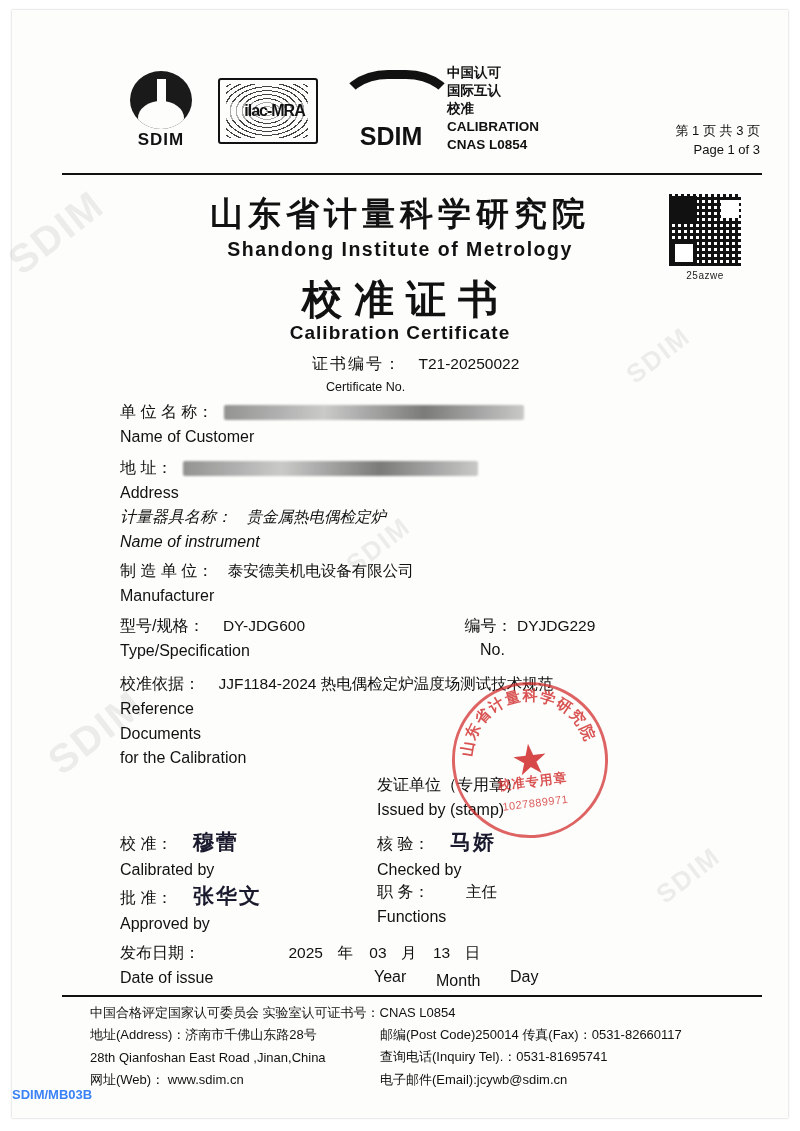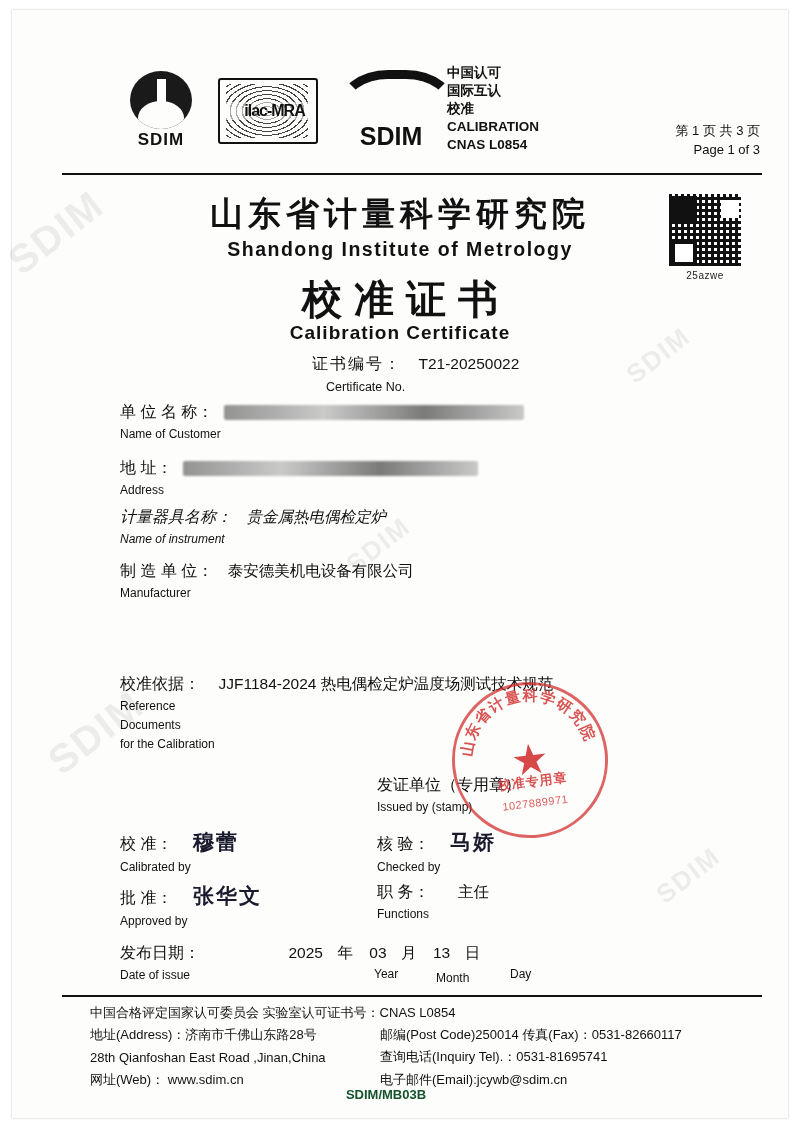--- a/index.html
+++ b/index.html
@@ -279,21 +279,21 @@
     left: 108px;
     width: 600px;
   }
   .lbl-cn {
     font-size: 16px;
     color: #111;
     display: inline-block;
     white-space: nowrap;
   }
   .lbl-en {
-    font-size: 12px;
+    font-size: 16px;
     color: #111;
     margin-top: 3px;
     line-height: 1.35;
   }
   .val {
     font-size: 15.5px;
     color: #111;
   }
 
   .redacted {
@@ -380,24 +380,24 @@
   }
   .footer .col2 {
     position: absolute;
     left: 290px;
     top: 0;
   }
   .footer-code {
     position: absolute;
     left: 0; right: 28px;
     top: 1077px;
-    text-align: center;
+    text-align: left;
     font-size: 13px;
     font-weight: bold;
-    color: #14532d;
+    color: #3b82f6;
   }
 </style>
 </head>
 <body>
 
 <div id="page">
   <div class="sheet">
 
     <div class="wm" style="left:-10px; top:200px;">SDIM</div>
     <div class="wm s" style="left:610px; top:330px;">SDIM</div>
@@ -468,20 +468,28 @@
       <span class="val" style="margin-left:10px;">贵金属热电偶检定炉</span>
       <div class="lbl-en">Name of instrument</div>
     </div>
 
     <div class="field" style="top:551px;">
       <span class="lbl-cn">制 造 单 位：</span>
       <span class="val" style="margin-left:10px;">泰安德美机电设备有限公司</span>
       <div class="lbl-en">Manufacturer</div>
     </div>
 
+    <div class="field" style="top:606px;">
+      <span class="lbl-cn">型号/规格：</span>
+      <span class="val" style="margin-left:14px;">DY-JDG600</span>
+      <span class="lbl-cn" style="margin-left:155px;">编号：</span>
+      <span class="val">DYJDG229</span>
+      <div class="lbl-en">Type/Specification</div>
+      <div class="lbl-en" style="position:absolute; left:360px; top:20px;">No.</div>
+    </div>
 
     <div class="field" style="top:664px;">
       <span class="lbl-cn">校准依据：</span>
       <span class="val" style="margin-left:14px;">JJF1184-2024 热电偶检定炉温度场测试技术规范</span>
       <div class="lbl-en">Reference</div>
       <div class="lbl-en">Documents</div>
       <div class="lbl-en">for the Calibration</div>
     </div>
 
     <div style="position:absolute; left:365px; top:765px;">
@@ -516,21 +524,21 @@
     </div>
 
     <div style="position:absolute; left:108px; top:872px;">
       <span class="lbl-cn">批   准：</span>
       <span class="sign" style="margin-left:16px;">张华文</span>
       <div class="lbl-en">Approved by</div>
     </div>
 
     <div style="position:absolute; left:365px; top:872px;">
       <span class="lbl-cn">职   务：</span>
-      <span class="val" style="margin-left:24px;">主任</span>
+      <span class="val" style="margin-left:32px;">主任</span>
       <div class="lbl-en">Functions</div>
     </div>
 
     <div style="position:absolute; left:108px; top:933px; width:520px;">
       <span class="lbl-cn">发布日期：</span>
       <span class="val" style="margin-left:84px;">2025</span>
       <span class="val" style="margin-left:10px;">年</span>
       <span class="val" style="margin-left:12px;">03</span>
       <span class="val" style="margin-left:10px;">月</span>
       <span class="val" style="margin-left:12px;">13</span>

